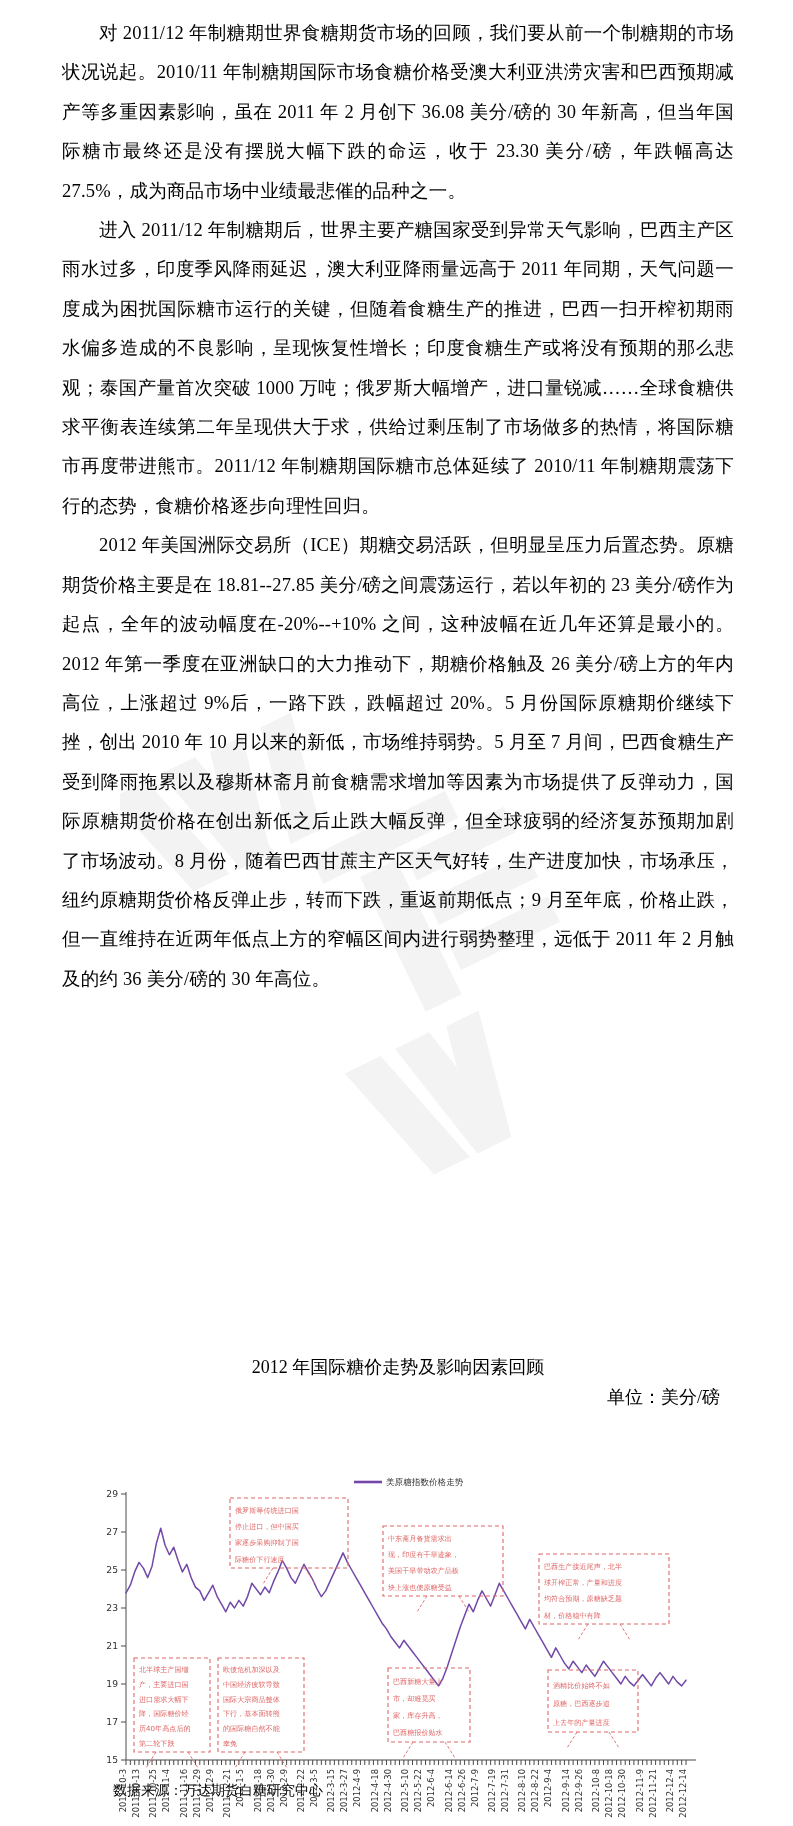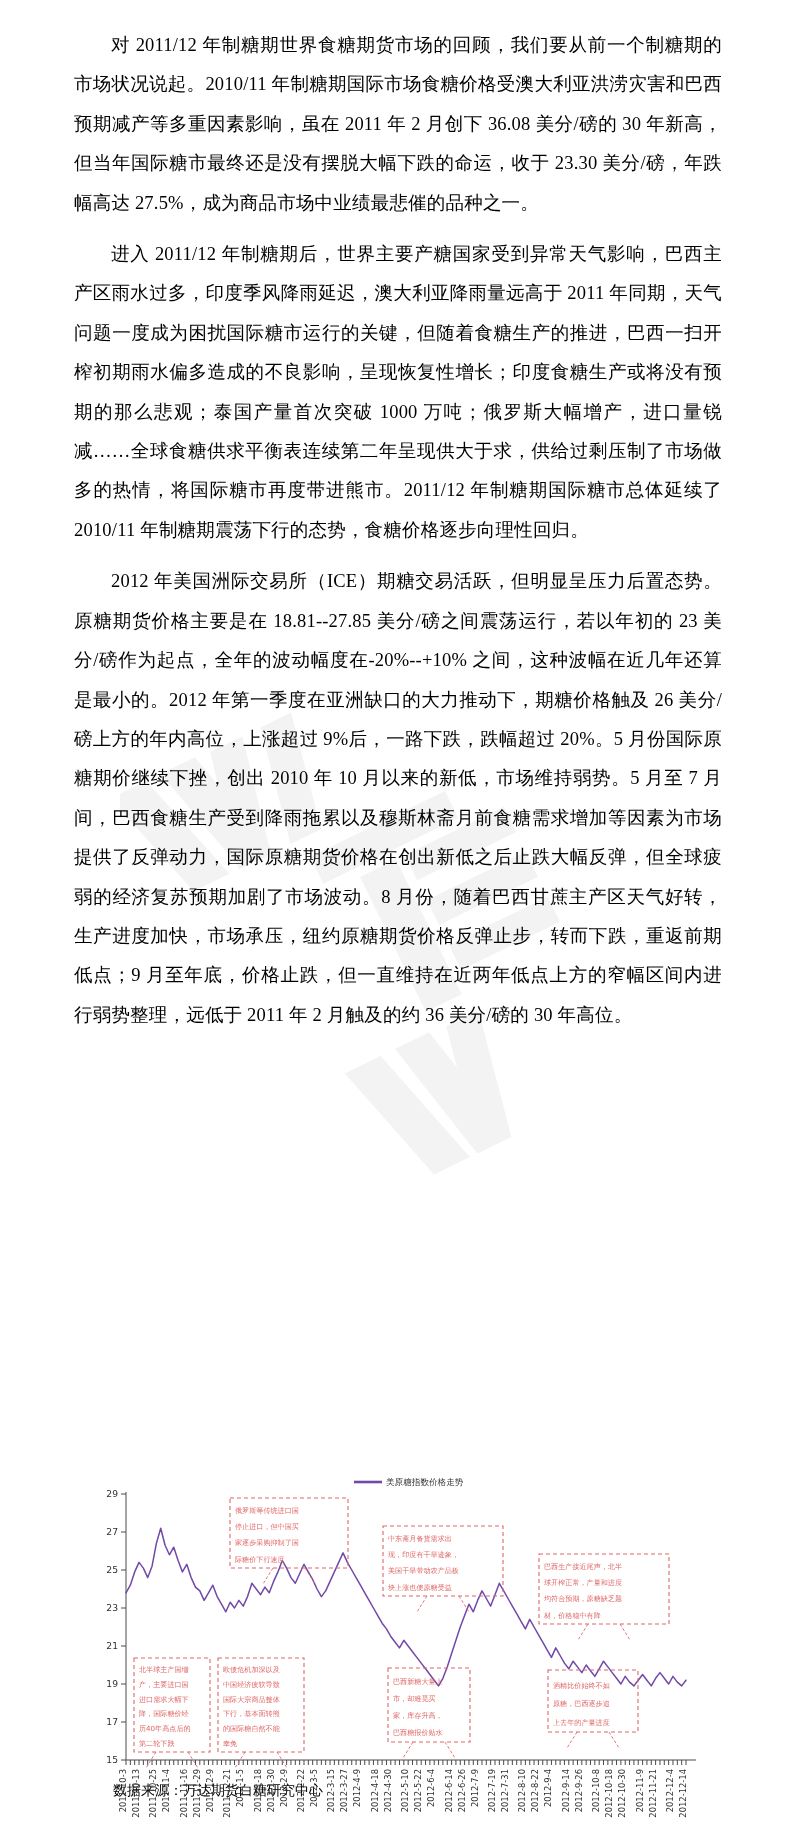--- a/index.html
+++ b/index.html
@@ -35,21 +35,21 @@
     top: 14px;
     width: 672px;
     z-index: 5;
   }
   .para {
     font-size: 18.5px;
     line-height: 39.4px;
     text-align: justify;
     text-justify: inter-ideograph;
     text-indent: 2em;
-    margin: 12px;
+    margin: 0;
     letter-spacing: .2px;
   }
 
   
   #figure {
     position: absolute;
     left: 62px;
     top: 1352px;
     width: 672px;
     z-index: 5;
@@ -122,20 +122,22 @@
   </g>
 </svg>
 
 <div id="article">
   <p class="para">对 2011/12 年制糖期世界食糖期货市场的回顾，我们要从前一个制糖期的市场状况说起。2010/11 年制糖期国际市场食糖价格受澳大利亚洪涝灾害和巴西预期减产等多重因素影响，虽在 2011 年 2 月创下 36.08 美分/磅的 30 年新高，但当年国际糖市最终还是没有摆脱大幅下跌的命运，收于 23.30 美分/磅，年跌幅高达 27.5%，成为商品市场中业绩最悲催的品种之一。</p>
   <p class="para">进入 2011/12 年制糖期后，世界主要产糖国家受到异常天气影响，巴西主产区雨水过多，印度季风降雨延迟，澳大利亚降雨量远高于 2011 年同期，天气问题一度成为困扰国际糖市运行的关键，但随着食糖生产的推进，巴西一扫开榨初期雨水偏多造成的不良影响，呈现恢复性增长；印度食糖生产或将没有预期的那么悲观；泰国产量首次突破 1000 万吨；俄罗斯大幅增产，进口量锐减……全球食糖供求平衡表连续第二年呈现供大于求，供给过剩压制了市场做多的热情，将国际糖市再度带进熊市。2011/12 年制糖期国际糖市总体延续了 2010/11 年制糖期震荡下行的态势，食糖价格逐步向理性回归。</p>
   <p class="para">2012 年美国洲际交易所（ICE）期糖交易活跃，但明显呈压力后置态势。原糖期货价格主要是在 18.81--27.85 美分/磅之间震荡运行，若以年初的 23 美分/磅作为起点，全年的波动幅度在-20%--+10% 之间，这种波幅在近几年还算是最小的。2012 年第一季度在亚洲缺口的大力推动下，期糖价格触及 26 美分/磅上方的年内高位，上涨超过 9%后，一路下跌，跌幅超过 20%。5 月份国际原糖期价继续下挫，创出 2010 年 10 月以来的新低，市场维持弱势。5 月至 7 月间，巴西食糖生产受到降雨拖累以及穆斯林斋月前食糖需求增加等因素为市场提供了反弹动力，国际原糖期货价格在创出新低之后止跌大幅反弹，但全球疲弱的经济复苏预期加剧了市场波动。8 月份，随着巴西甘蔗主产区天气好转，生产进度加快，市场承压，纽约原糖期货价格反弹止步，转而下跌，重返前期低点；9 月至年底，价格止跌，但一直维持在近两年低点上方的窄幅区间内进行弱势整理，远低于 2011 年 2 月触及的约 36 美分/磅的 30 年高位。</p>
 </div>
 
 <div id="figure">
+  <div id="fig-title">2012 年国际糖价走势及影响因素回顾</div>
+  <div id="fig-unit">单位：美分/磅</div>
 </div>
 
 <div id="chart-wrap">
   <svg id="chart-svg" width="672" height="380" viewBox="0 0 672 380">
     <g id="g-legend">
         <line x1="292" y1="10" x2="320" y2="10" stroke="#7248a8" stroke-width="2.6"></line>
         <text x="324" y="13.2" class="legend-text">美原糖指数价格走势</text>
       </g>
     <g id="g-yaxis">
         <line x1="64" y1="20" x2="64" y2="288" stroke="#4a4a4a" stroke-width="1"></line>

